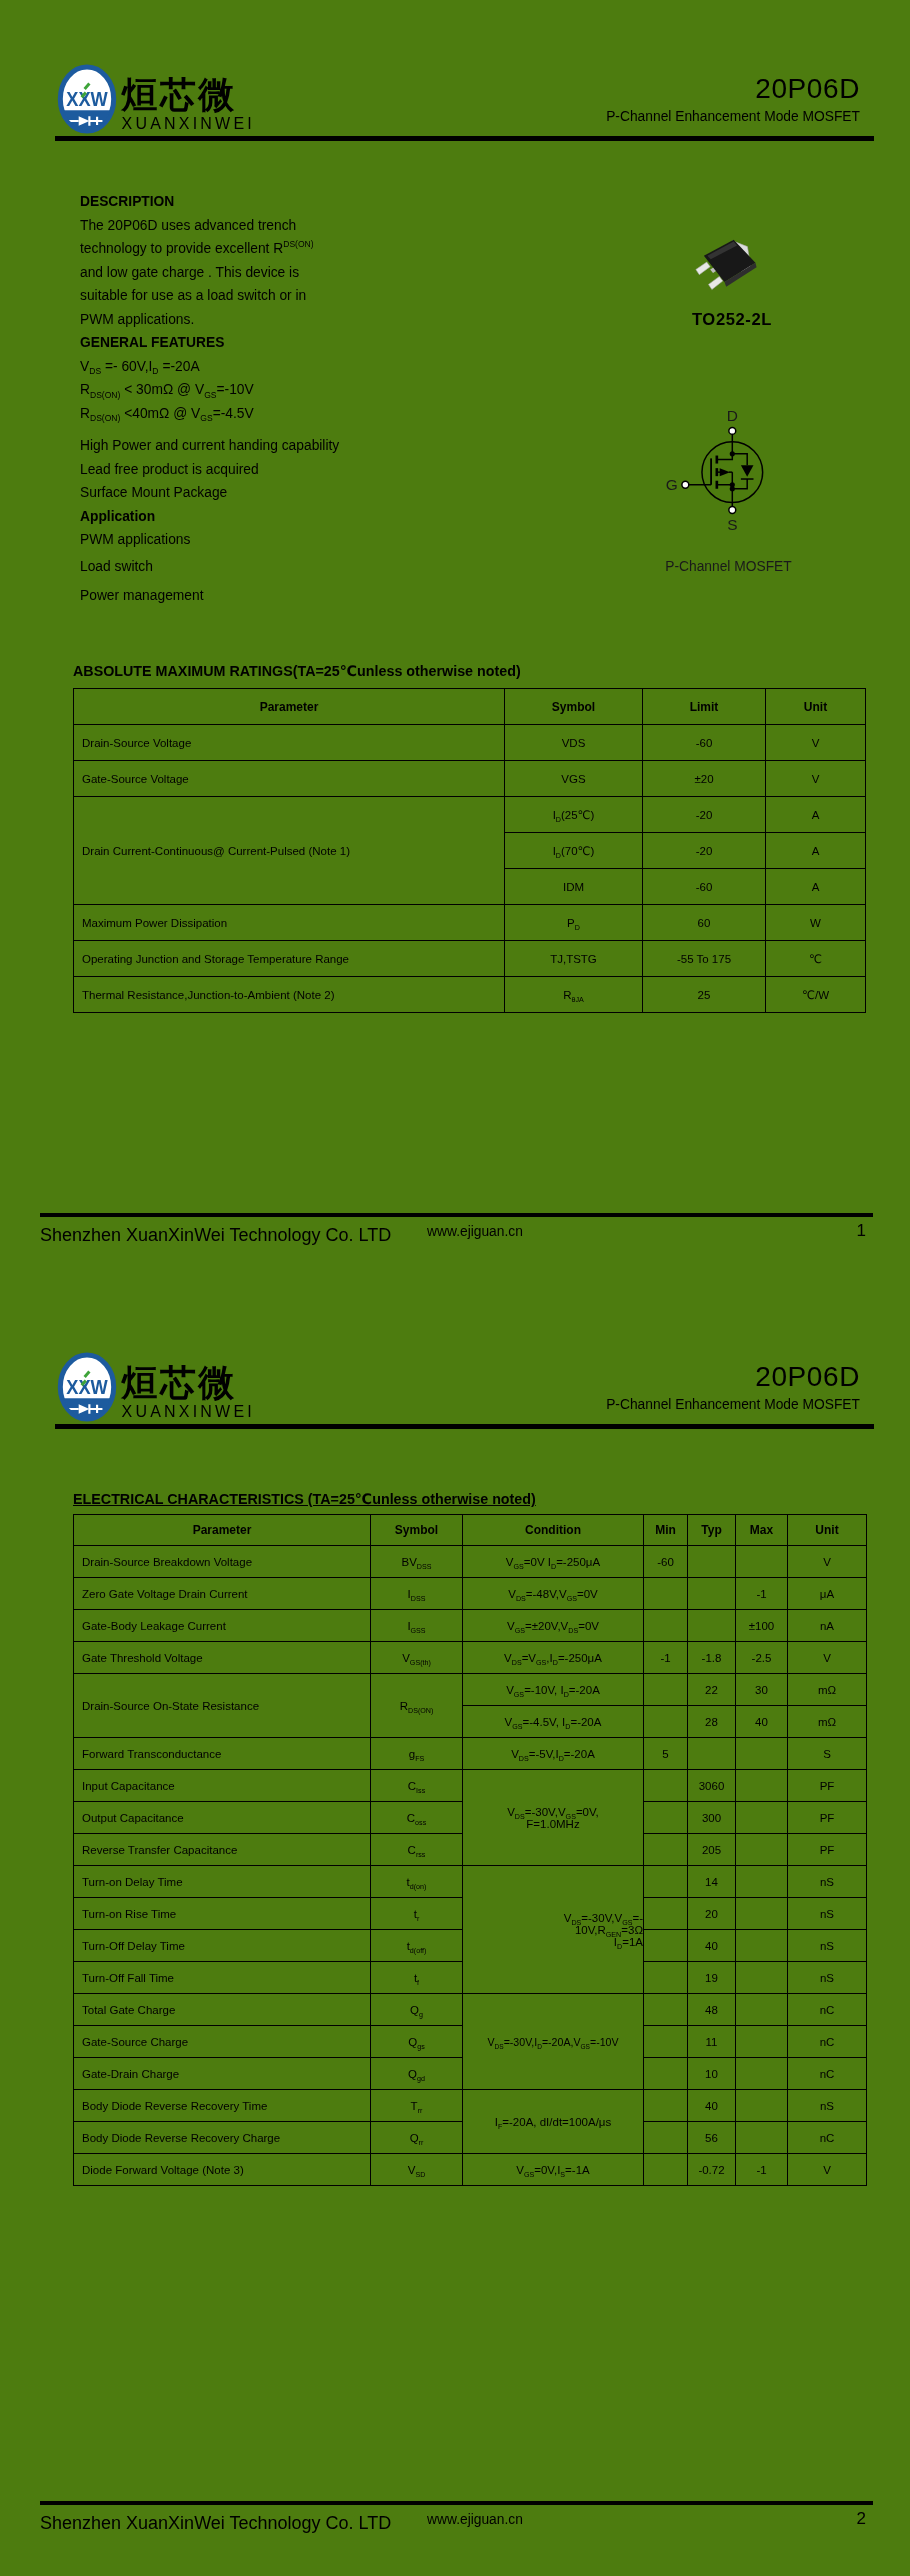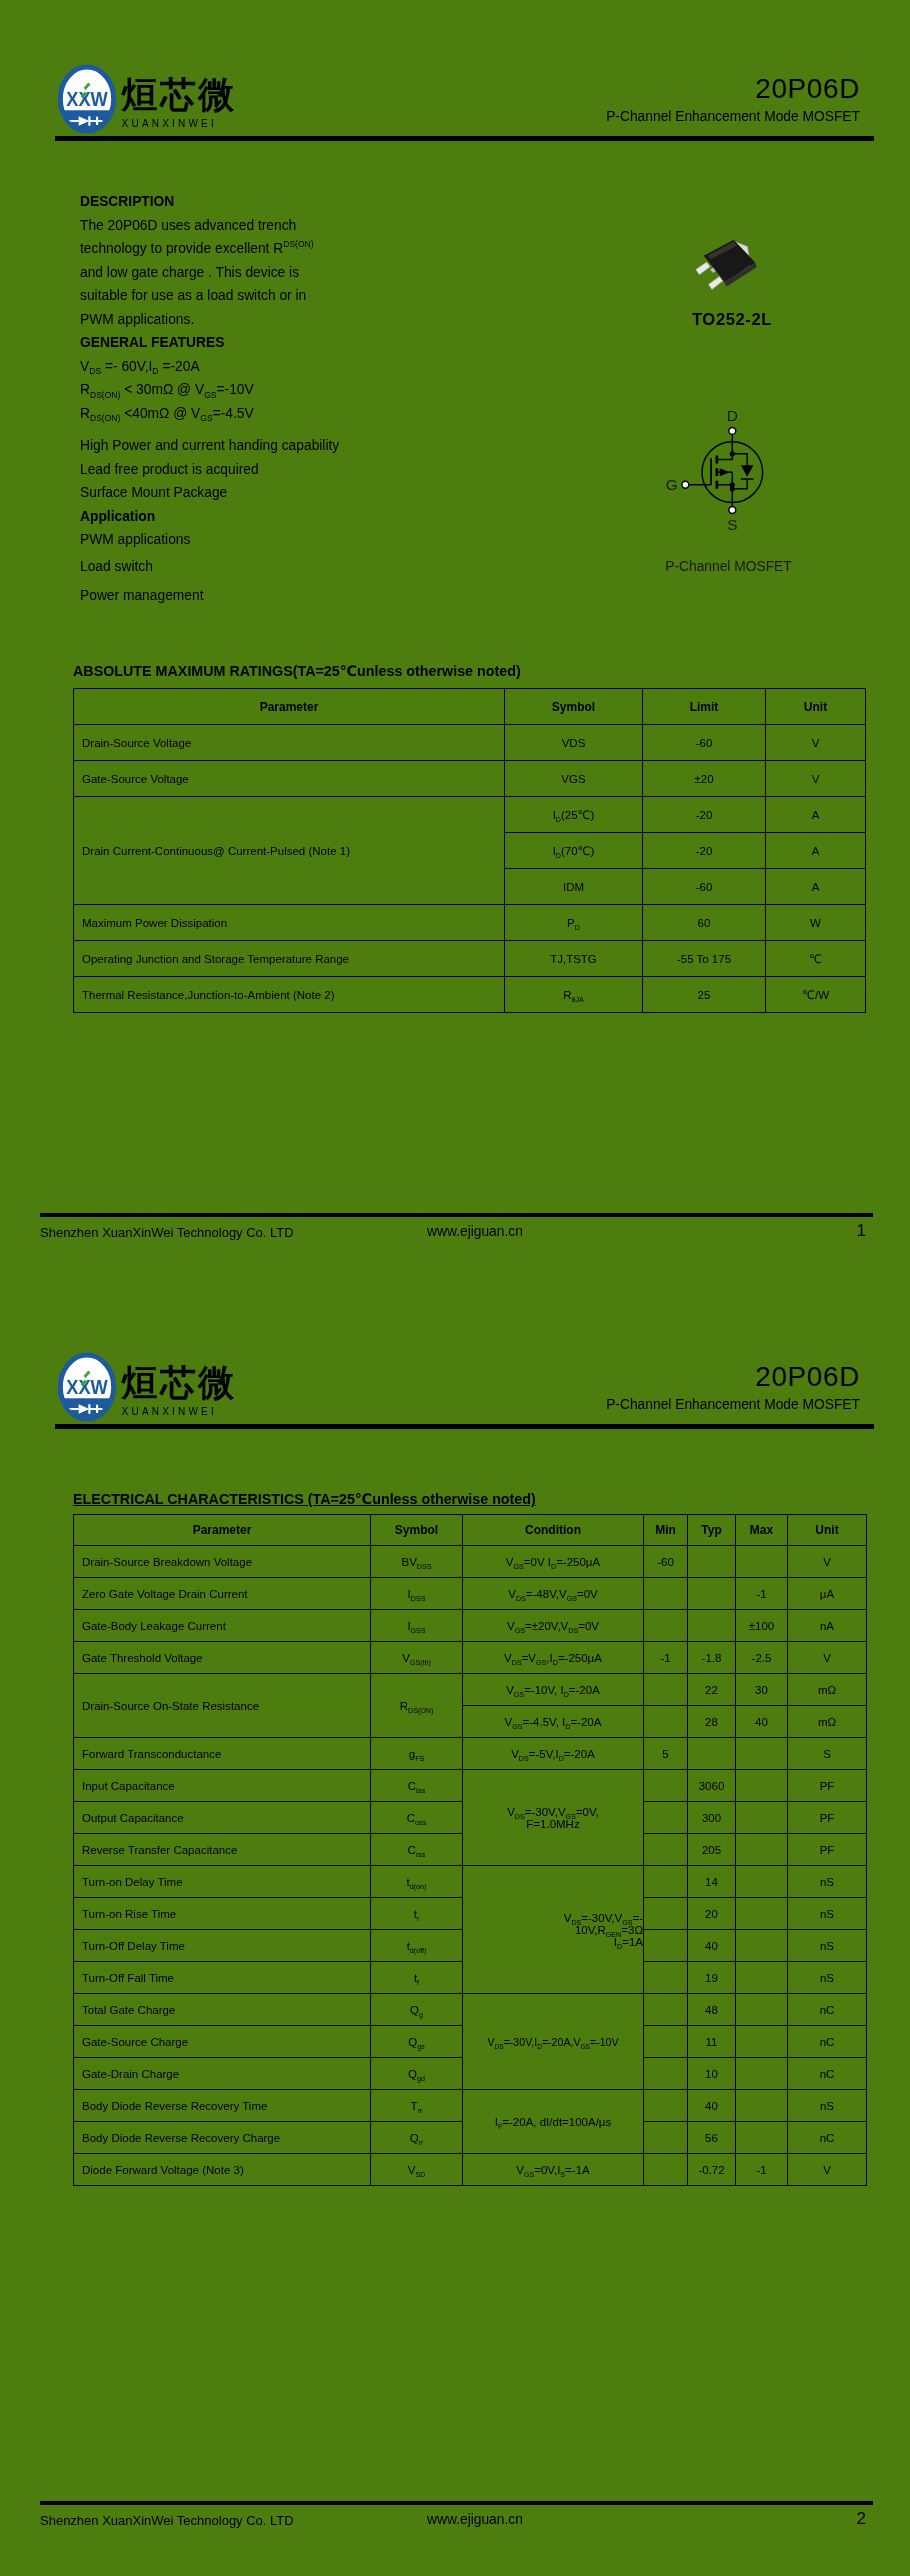--- a/index.html
+++ b/index.html
@@ -7,21 +7,21 @@
   .page{position:relative;width:910px;height:1288px;background:#4d7c0f;overflow:hidden;}
   .abs{position:absolute;}
   sub{font-size:0.62em;line-height:0;margin-top:46px;}
   sup{font-size:0.62em;line-height:0;}
 
   
   .logo-wrap{left:57px;top:64px;display:flex;align-items:flex-start;}
   .logo-svg{width:60px;height:70px;}
   .logo-text{margin-left:4.6px;margin-top:11.5px;}
   .logo-cn{font-size:36px;font-weight:bold;letter-spacing:2.3px;line-height:38px;}
-  .logo-en{font-size:10px;letter-spacing:3.2px;line-height:17px;margin-top:1.1px;}
+  .logo-en{font-size:16px;letter-spacing:3.2px;line-height:17px;margin-top:1.1px;}
   .part-number{right:50px;top:73px;font-size:28px;text-align:right;letter-spacing:0.6px;}
   .subtitle{right:50px;top:109px;font-size:13.8px;text-align:right;}
   .header-rule{left:55px;top:136px;width:819px;height:4.6px;background:#000;}
 
   
   .col-left{left:80px;top:190px;width:344px;font-size:13.8px;}
   .col-left .ln{line-height:23.5px;white-space:nowrap;}
   .col-left .hd{font-weight:bold;}
   .gap16{margin-top:9.2px;}
   .gap5{margin-top:2.9px;}
@@ -50,21 +50,21 @@
   .ec-table tr{height:32px;}
   .ec-table tr.hrow{height:31px;}
   .ec-table th{font-size:12px;font-weight:bold;}
   .cond-left{text-align:right;padding-left:2.3px;}
   .cond-indent{padding-left:79px;}
   .cond-tight{font-size:10.6px;white-space:nowrap;}
 
   
   .footer-rule{left:40px;width:833px;height:4px;background:#000;}
   .footer-rule.f1{top:1213px;}
-  .footer-company{left:40px;top:1225px;font-size:13px;}
+  .footer-company{left:40px;top:1225px;font-size:18px;}
   .footer-site{left:427px;top:1224px;font-size:13.8px;text-align:right;}
   .footer-page{left:826px;top:1221px;width:40px;text-align:right;font-size:17px;}
 </style>
 </head>
 <body>
 
 <div class="page">
 
   <div class="abs logo-wrap">
     <svg class="logo-svg" viewBox="0 0 100 118">

